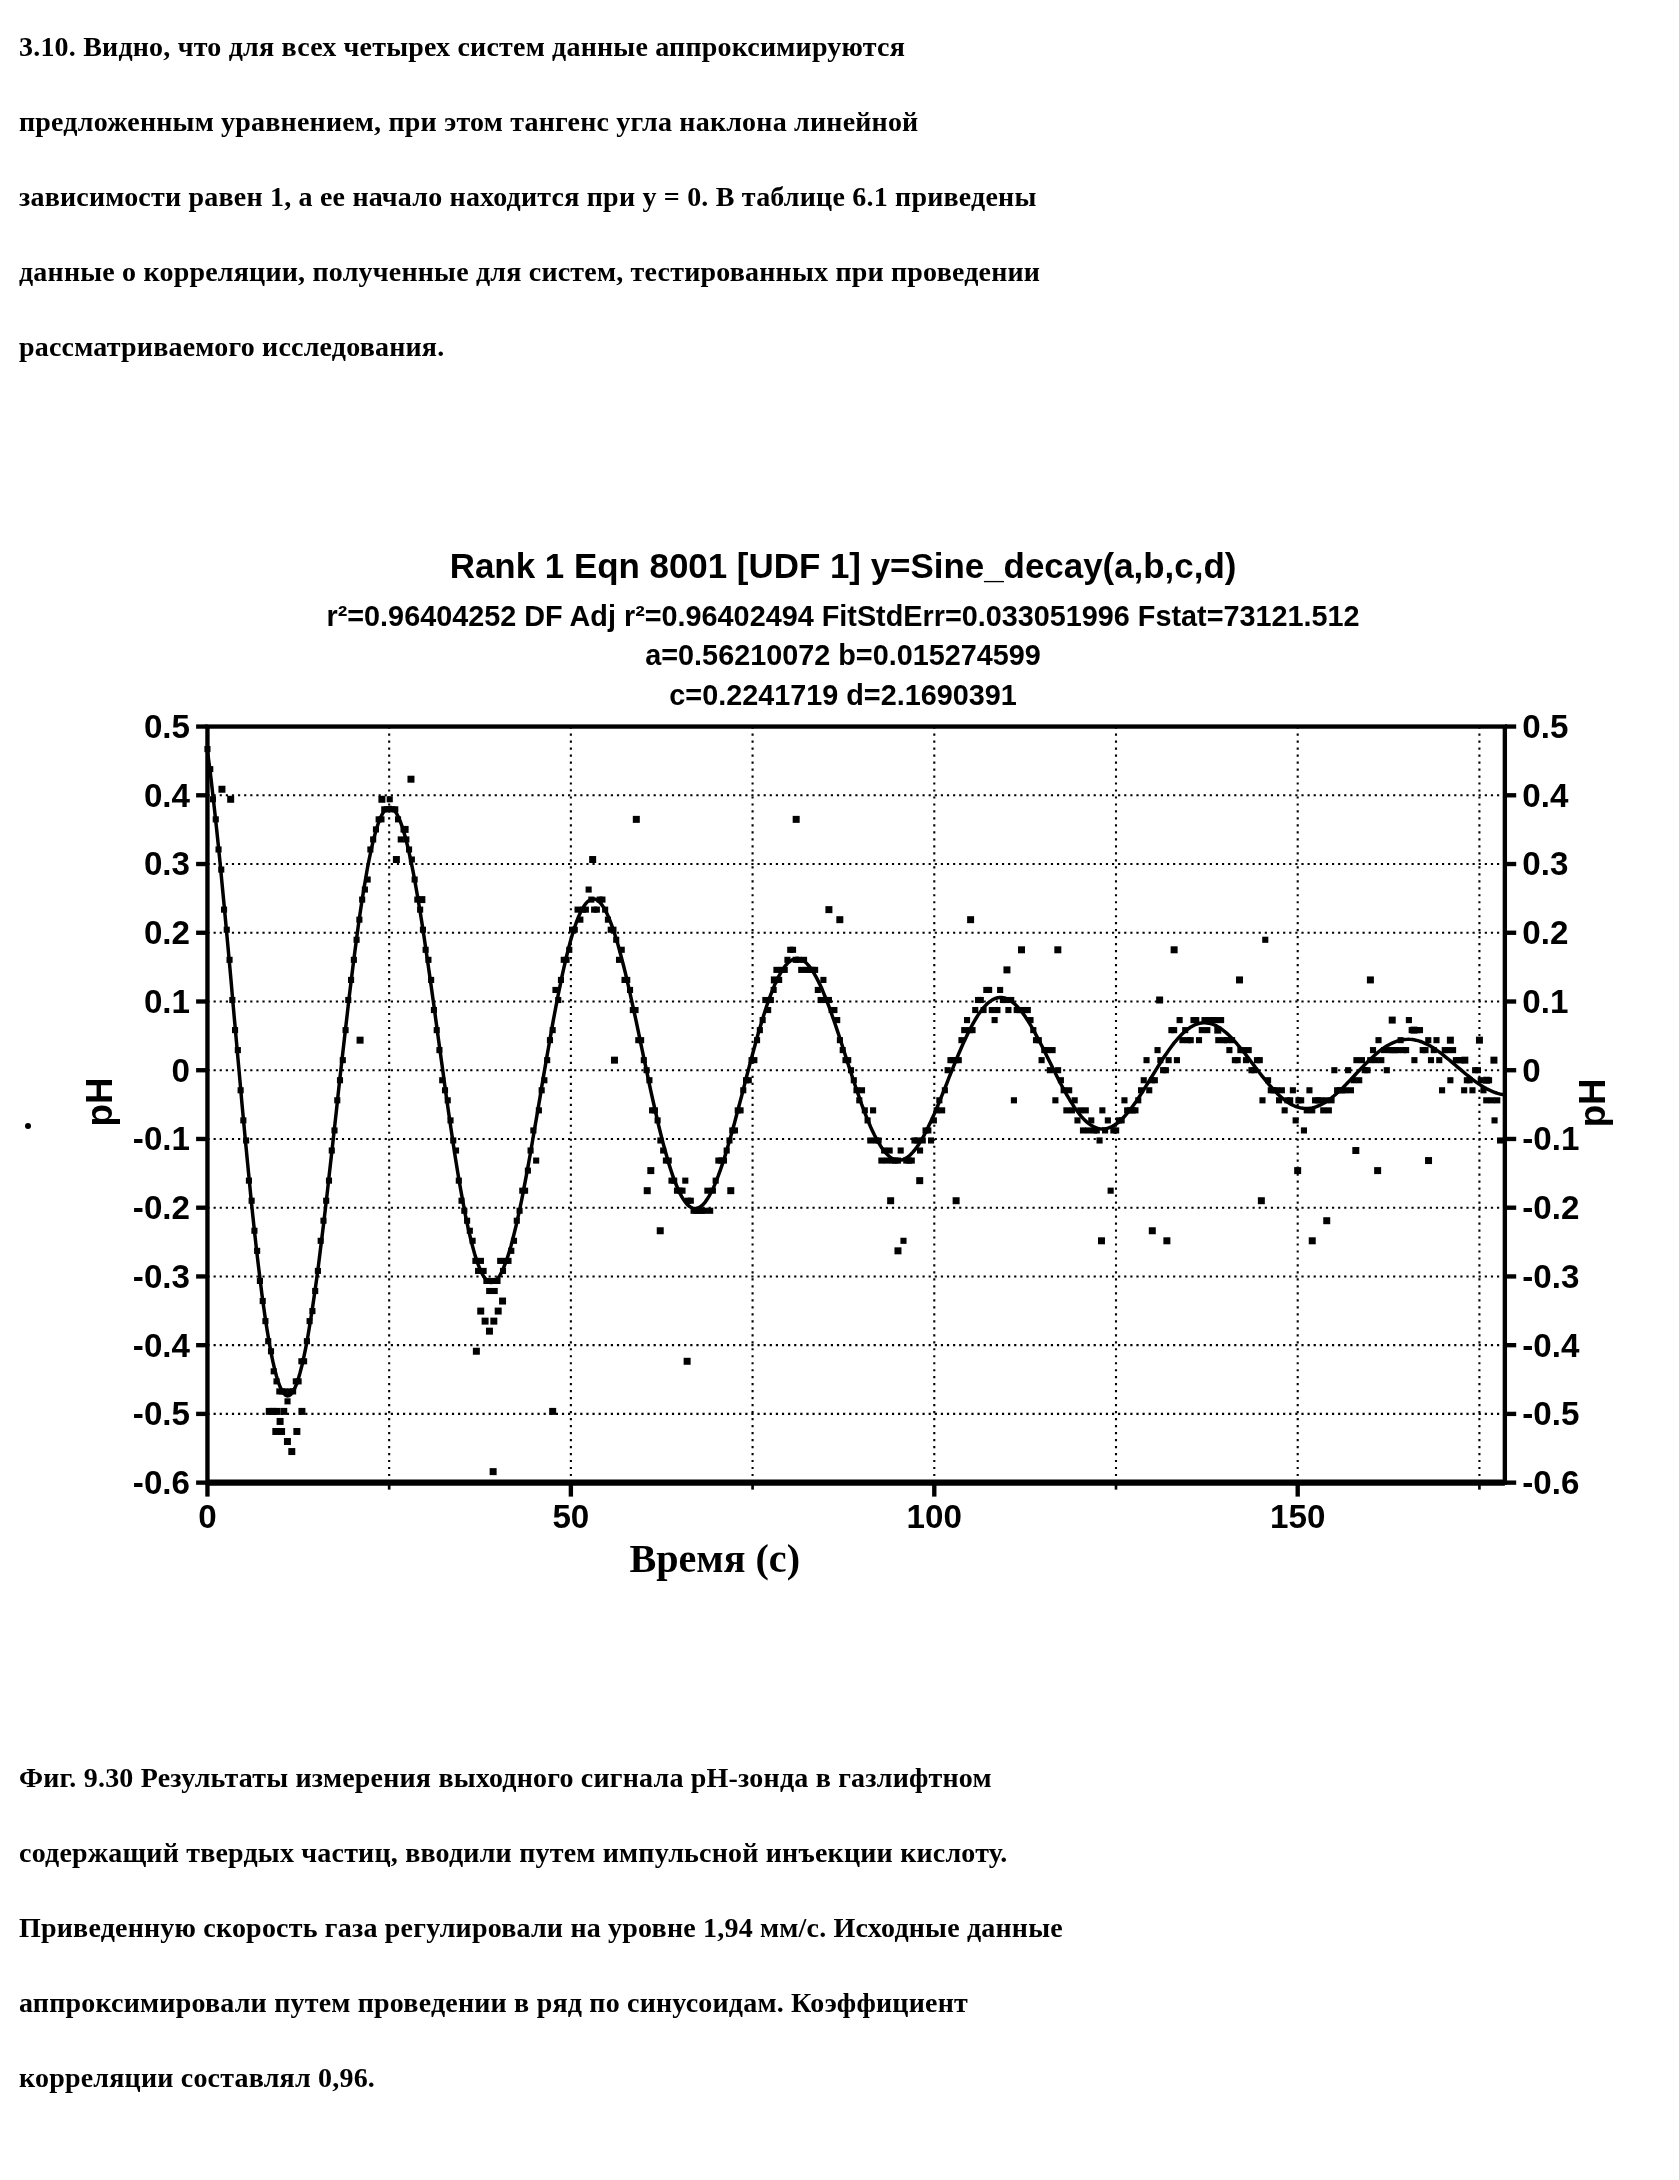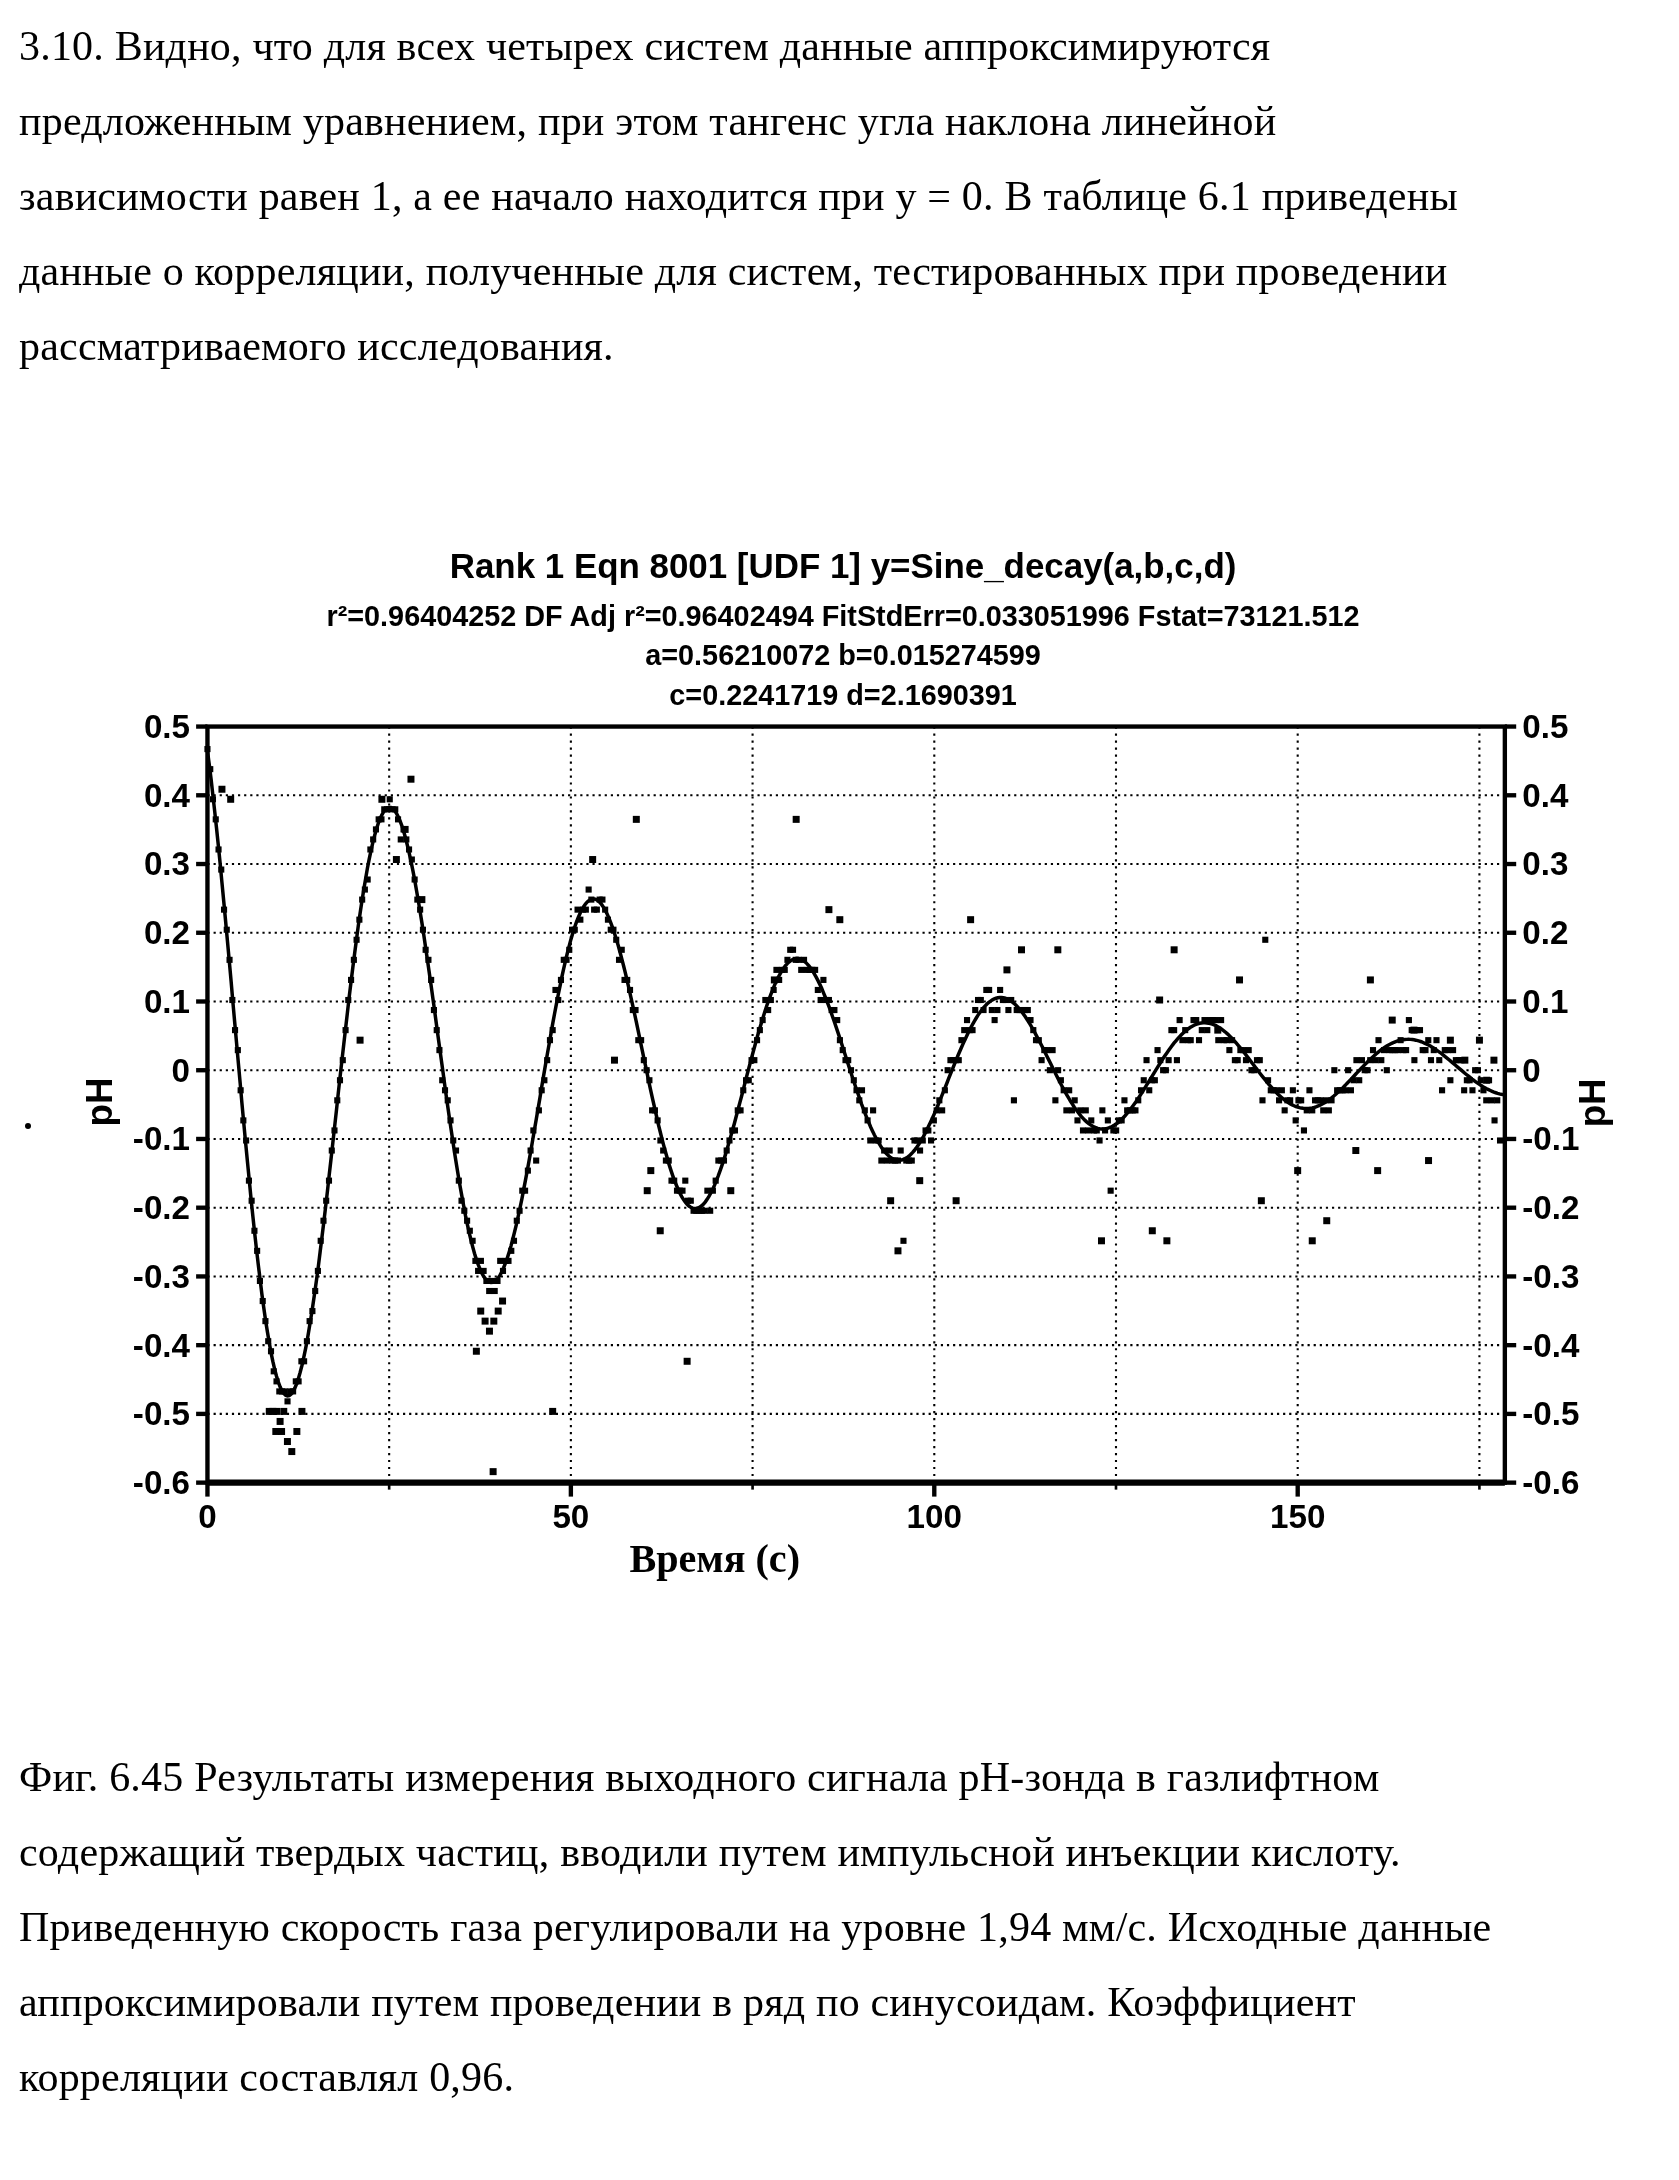--- a/index.html
+++ b/index.html
@@ -1,20 +1,20 @@
 <!DOCTYPE html>
 <html style="font-size:14px"><head>
 <meta charset="utf-8">
 <style>
   html,body{margin:0;padding:0;background:#ffffff;}
   body{width:1680px;height:2180px;position:relative;font-family:"Liberation Serif",serif;color:#000;}
   .page{position:absolute;inset:0;background:#fff;overflow:hidden;}
   .para-block{position:absolute;left:19px;top:8.7px;width:1642px;}
   .cap-block{position:absolute;left:19px;top:1740px;width:1642px;}
-  .textline{font-size:42px;line-height:75px;white-space:nowrap;letter-spacing:0.2px;font-weight:400;}
+  .textline{font-size:28px;line-height:75px;white-space:nowrap;letter-spacing:0.2px;font-weight:700;}
   .chart-wrap{position:absolute;left:0;top:524px;width:1680px;height:1135px;text-align:center;}
   svg text{fill:#000;}
   .hdr1{font:700 40px "Liberation Sans",sans-serif;}
   .hdr2{font:700 33px "Liberation Sans",sans-serif;}
   .ticklab{font:700 38px "Liberation Sans",sans-serif;}
   .axlab{font:700 42px "Liberation Sans",sans-serif;}
   .xlab{font:700 46px "Liberation Serif",serif;}
   .stray{position:absolute;left:24.5px;top:1123px;width:6.1px;height:6.1px;border-radius:50%;background:#000;}
 </style>
 </head>
@@ -664,21 +664,21 @@
           <rect x="1689.9" y="1187.2" width="8" height="8" fill="#000"></rect>
           <rect x="1698.2" y="1233.1" width="8" height="8" fill="#000"></rect>
           <rect x="1706.5" y="1210.1" width="8" height="8" fill="#000"></rect>
           <rect x="237" y="832" width="1486" height="866" fill="none" stroke="#000" stroke-width="5"></rect>
           <line x1="237" y1="1698" x2="1723" y2="1698" stroke="#000" stroke-width="7"></line>
         </g>
     </svg>
   </div>
 
   <div class="cap-block">
-    <div class="textline">Фиг. 6.45 Результаты измерения выходного сигнала pH-зонда в газлифтном</div>
+    <div class="textline">Фиг. 9.30 Результаты измерения выходного сигнала pH-зонда в газлифтном</div>
     <div class="textline">содержащий твердых частиц, вводили путем импульсной инъекции кислоту.</div>
     <div class="textline">Приведенную скорость газа регулировали на уровне 1,94 мм/с. Исходные данные</div>
     <div class="textline">аппроксимировали путем проведении в ряд по синусоидам. Коэффициент</div>
     <div class="textline">корреляции составлял 0,96.</div>
   </div>
 
 </div>
 
 
 </body></html>

